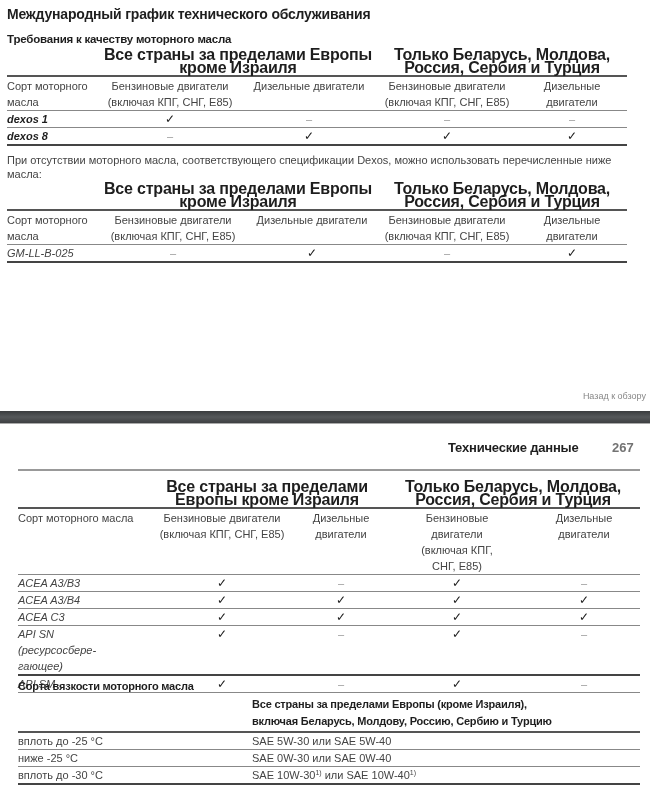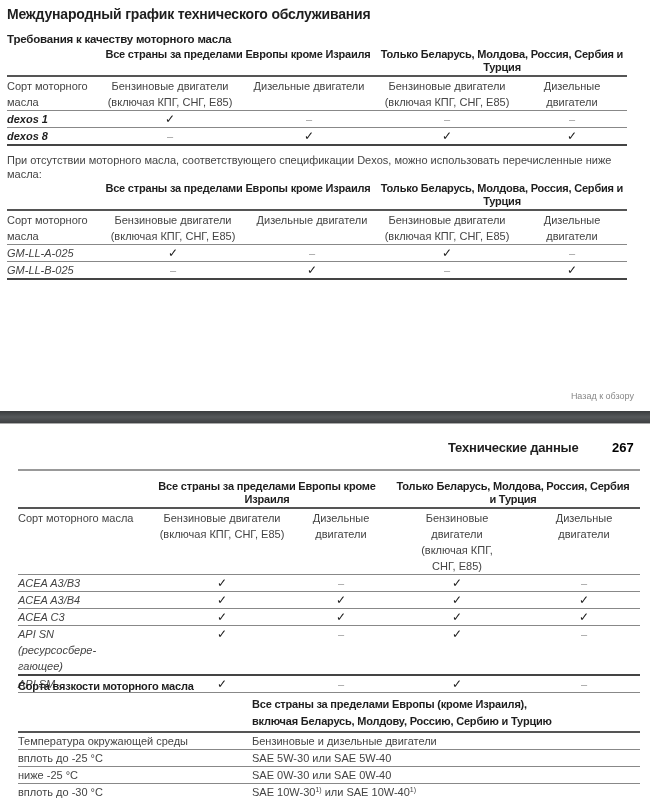--- a/index.html
+++ b/index.html
@@ -7,41 +7,41 @@
   body { font-family: "Liberation Sans", sans-serif; color: #3a3a3a; position: relative; }
 
   .page-top { position: absolute; left: 0; top: 0; width: 650px; height: 411px; }
   .page-bottom { position: absolute; left: 0; top: 424px; width: 632px; height: 376px; }
 
   .doc-title { position: absolute; left: 7px; top: 6px; font-size: 14px; font-weight: bold; color: #1e1e1e; letter-spacing: -0.2px; }
   .section-title { position: absolute; left: 7px; top: 33px; font-size: 11.5px; font-weight: bold; color: #1e1e1e; letter-spacing: -0.2px; }
 
   table { border-collapse: collapse; position: absolute; font-size: 11px; color: #444; }
   td, th { font-weight: normal; vertical-align: top; line-height: 16px; }
-  .grp th { font-weight: bold; color: #1e1e1e; text-align: center; font-size: 11px; line-height: 13px; padding: 0 2px 1px; letter-spacing: -0.2px; }
+  .grp th { font-weight: bold; color: #1e1e1e; text-align: center; font-size: 16px; line-height: 13px; padding: 0 2px 1px; letter-spacing: -0.2px; }
   .grp th.blank { border-bottom: 2px solid #555; }
   .grp th.g { border-bottom: 2px solid #555; }
   .hdr td { text-align: center; padding: 1px 2px 0; border-bottom: 1px solid #888; }
   .hdr td.first { text-align: left; }
   .row td { text-align: center; border-bottom: 1px solid #888; height: 17px; line-height: 16px; }
   .row td.first { text-align: left; font-style: italic; }
   .row.last td { border-bottom: 2px solid #444; }
   .bold td.first { font-weight: bold; color: #1e1e1e; }
   .mark { color: #222; font-size: 12px; }
   .dash { color: #999; }
 
   .note { position: absolute; left: 7px; top: 153px; width: 625px; font-size: 11px; line-height: 14px; color: #444; }
 
-  .back-link { position: absolute; right: 16px; top: 391px; font-size: 9px; color: #888; }
+  .back-link { position: absolute; right: 4px; top: 391px; font-size: 9px; color: #888; }
 
   .separator { position: absolute; left: 0; top: 411px; width: 650px; height: 13px;
     background: linear-gradient(#3a3c3e, #55585a 50%, #3e4042); border-bottom: 1px solid #aaa; }
 
   .page-header-title { position: absolute; left: 448px; top: 16px; font-size: 13px; font-weight: bold; color: #1e1e1e; letter-spacing: -0.2px; }
-  .page-number { position: absolute; left: 612px; top: 16px; font-size: 13px; font-weight: bold; color: #000000; }
+  .page-number { position: absolute; left: 612px; top: 16px; font-size: 13px; font-weight: bold; color: #737373; }
   .header-rule { position: absolute; left: 18px; top: 45px; width: 622px; height: 2px; background: #999; }
 
   .visc-title { position: absolute; left: 18px; top: 256px; font-size: 11px; font-weight: bold; color: #1e1e1e; letter-spacing: -0.2px; }
   .visc td { text-align: left; border-bottom: 1px solid #888; padding-top: 1px; height: 17px; line-height: 15px; }
   .visc .vgrp th { text-align: left; font-weight: bold; color: #1e1e1e; border-bottom: 2px solid #555; line-height: 17px; padding-bottom: 1px; letter-spacing: -0.2px; }
   .visc .vgrp th.blank { border-bottom: 2px solid #555; }
   .visc tr.last td { border-bottom: 2px solid #444; }
   sup { font-size: 7px; vertical-align: 4px; line-height: 0; }
 </style>
 </head>
@@ -105,27 +105,20 @@
       <th class="g" colspan="2">Все страны за пределами Европы кроме Израиля</th>
       <th class="g" colspan="2">Только Беларусь, Молдова, Россия, Сербия и Турция</th>
     </tr>
     <tr class="hdr">
       <td class="first" style="padding-left:0">Сорт моторного масла</td>
       <td>Бензиновые двигатели (включая КПГ, СНГ, E85)</td>
       <td>Дизельные двигатели</td>
       <td>Бензиновые двигатели (включая КПГ, СНГ, E85)</td>
       <td>Дизельные двигатели</td>
     </tr>
-    <tr class="row">
-      <td class="first">GM-LL-A-025</td>
-      <td class="mark">✓</td>
-      <td class="dash">–</td>
-      <td class="mark">✓</td>
-      <td class="dash">–</td>
-    </tr>
     <tr class="row last">
       <td class="first">GM-LL-B-025</td>
       <td class="dash">–</td>
       <td class="mark">✓</td>
       <td class="dash">–</td>
       <td class="mark">✓</td>
     </tr>
   </tbody>
     </table>
 
@@ -207,24 +200,20 @@
       </colgroup>
     <tbody>
         <tr class="vgrp">
       <th class="blank"></th>
       <th>
         <div>Все страны за пределами Европы (кроме Израиля),</div>
         <div>включая Беларусь, Молдову, Россию, Сербию и Турцию</div>
       </th>
     </tr>
     <tr>
-      <td>Температура окружающей среды</td>
-      <td>Бензиновые и дизельные двигатели</td>
-    </tr>
-    <tr>
       <td>вплоть до -25 °C</td>
       <td>SAE 5W-30 или SAE 5W-40</td>
     </tr>
     <tr>
       <td>ниже -25 °C</td>
       <td>SAE 0W-30 или SAE 0W-40</td>
     </tr>
     <tr class="last">
       <td>вплоть до -30 °C</td>
       <td><span>SAE 10W-30</span><sup>1)</sup><span> или SAE 10W-40</span><sup>1)</sup></td>

